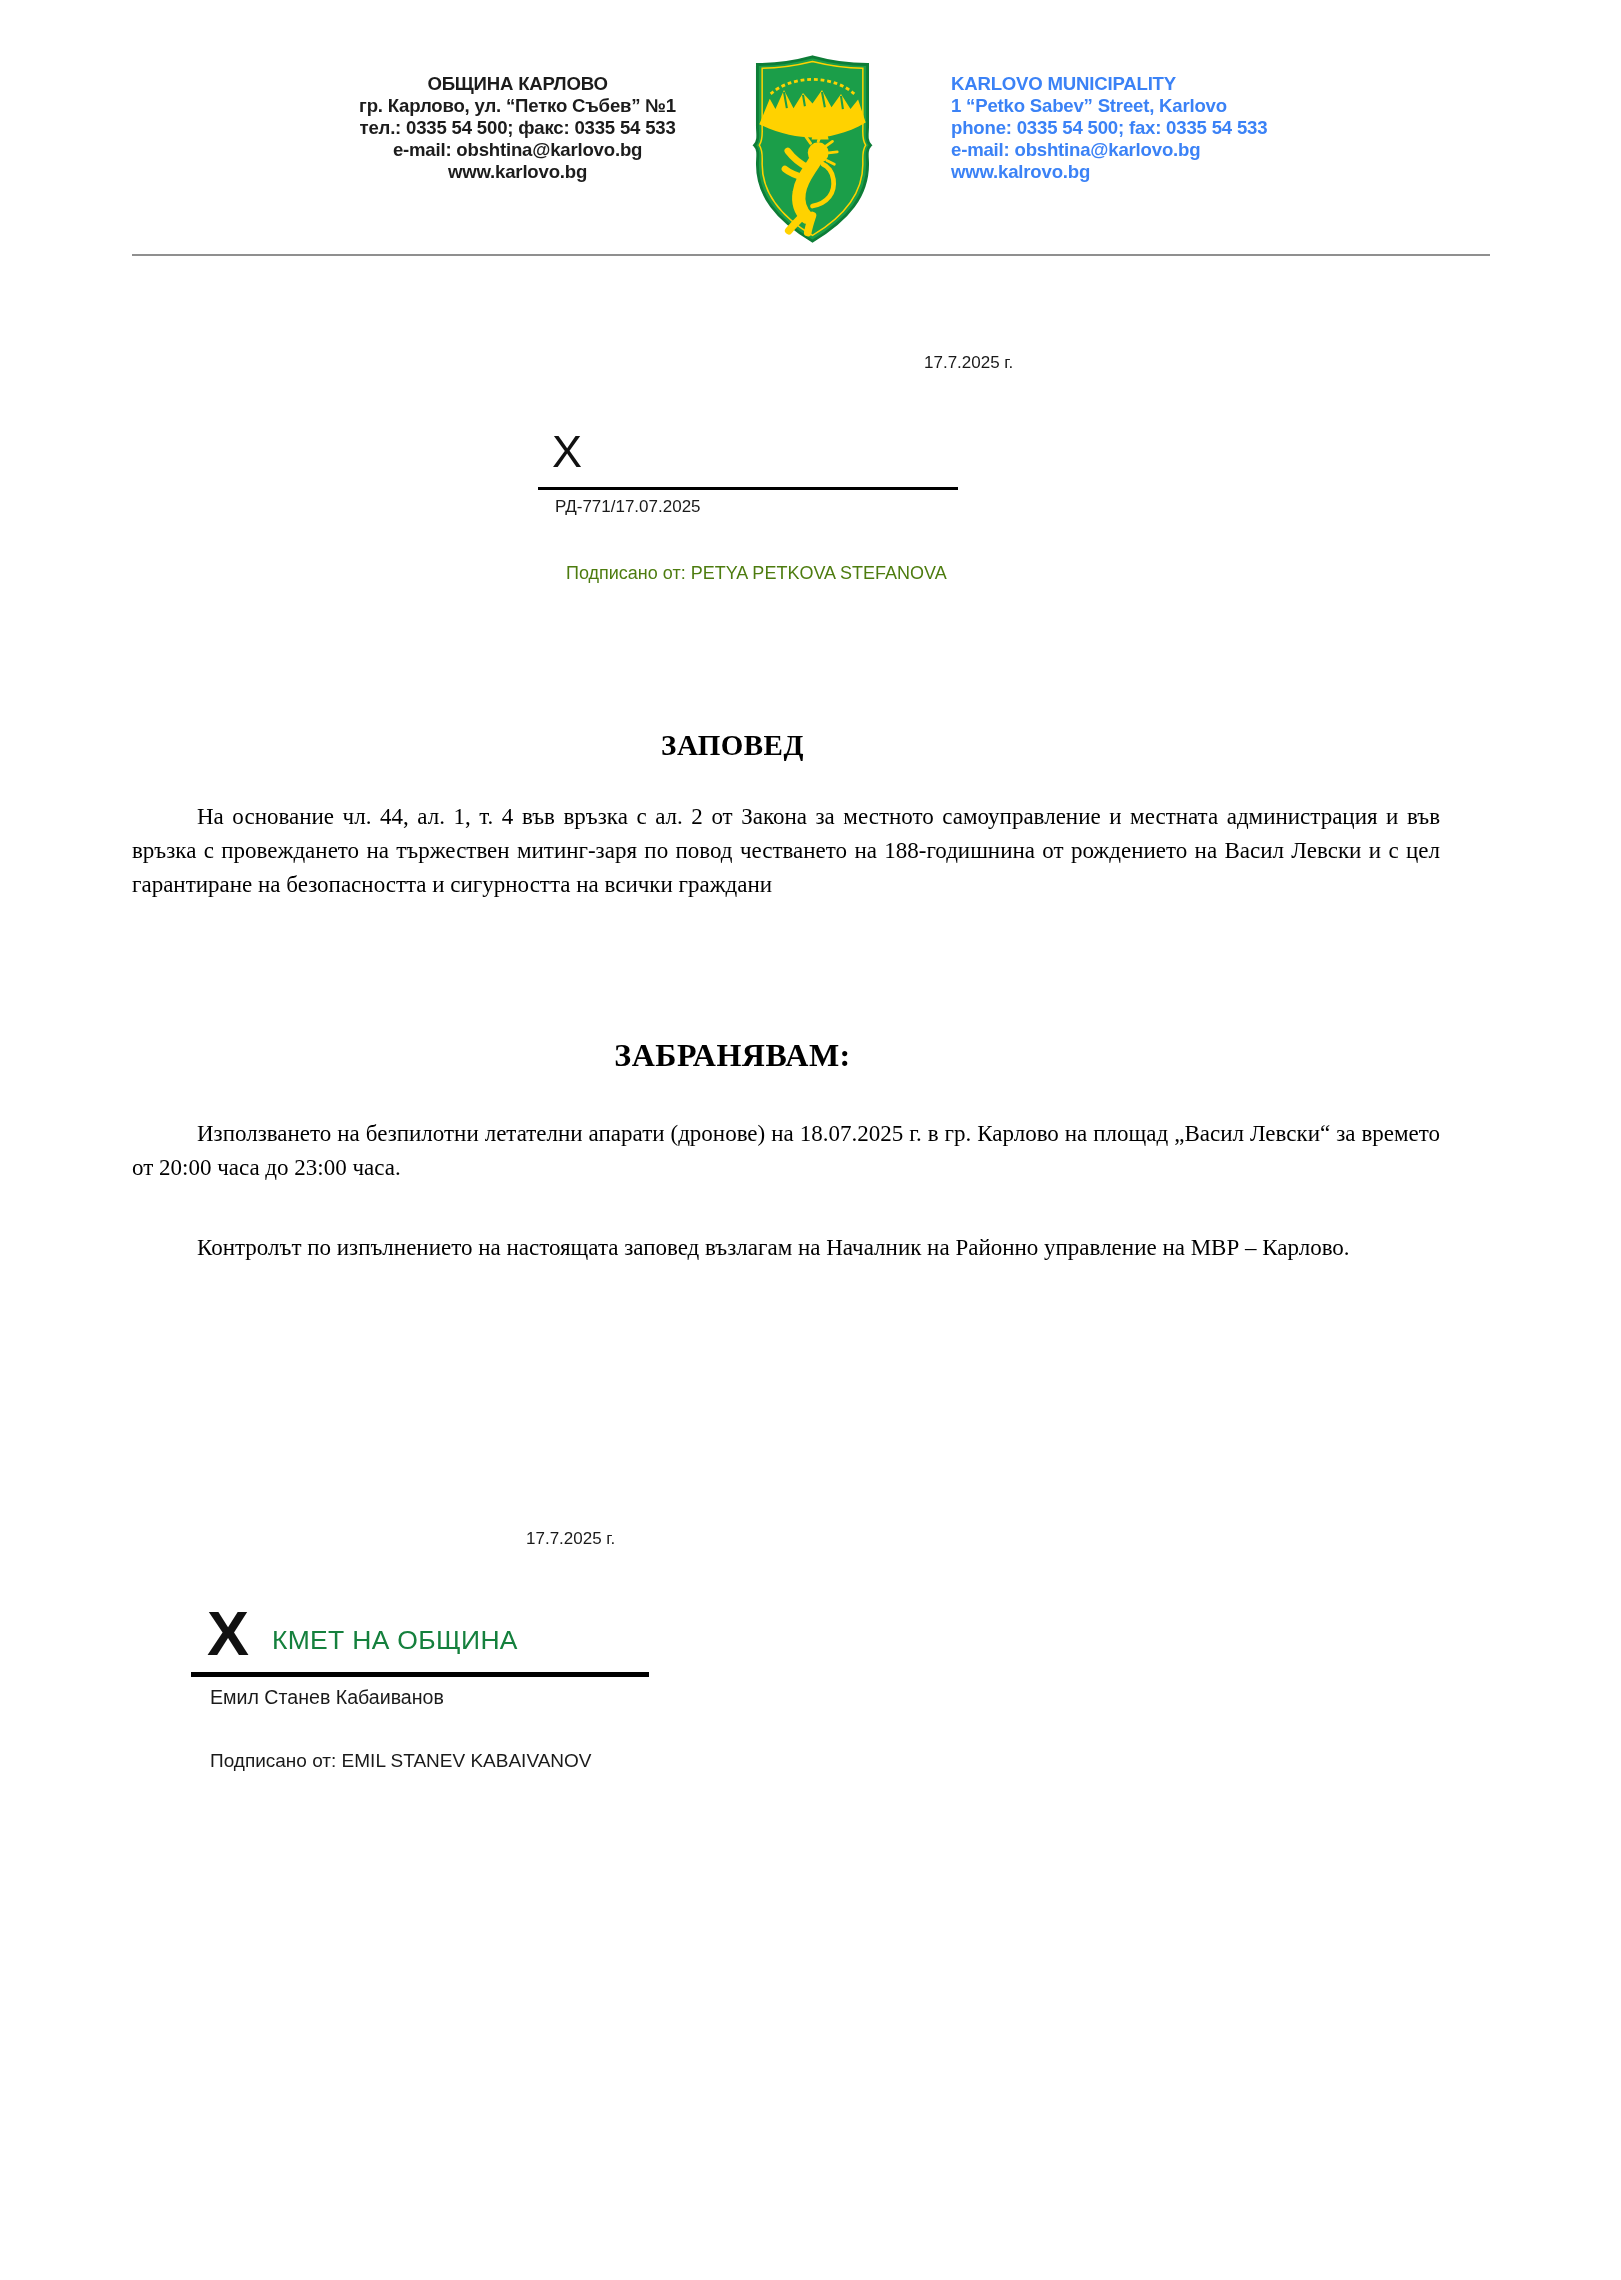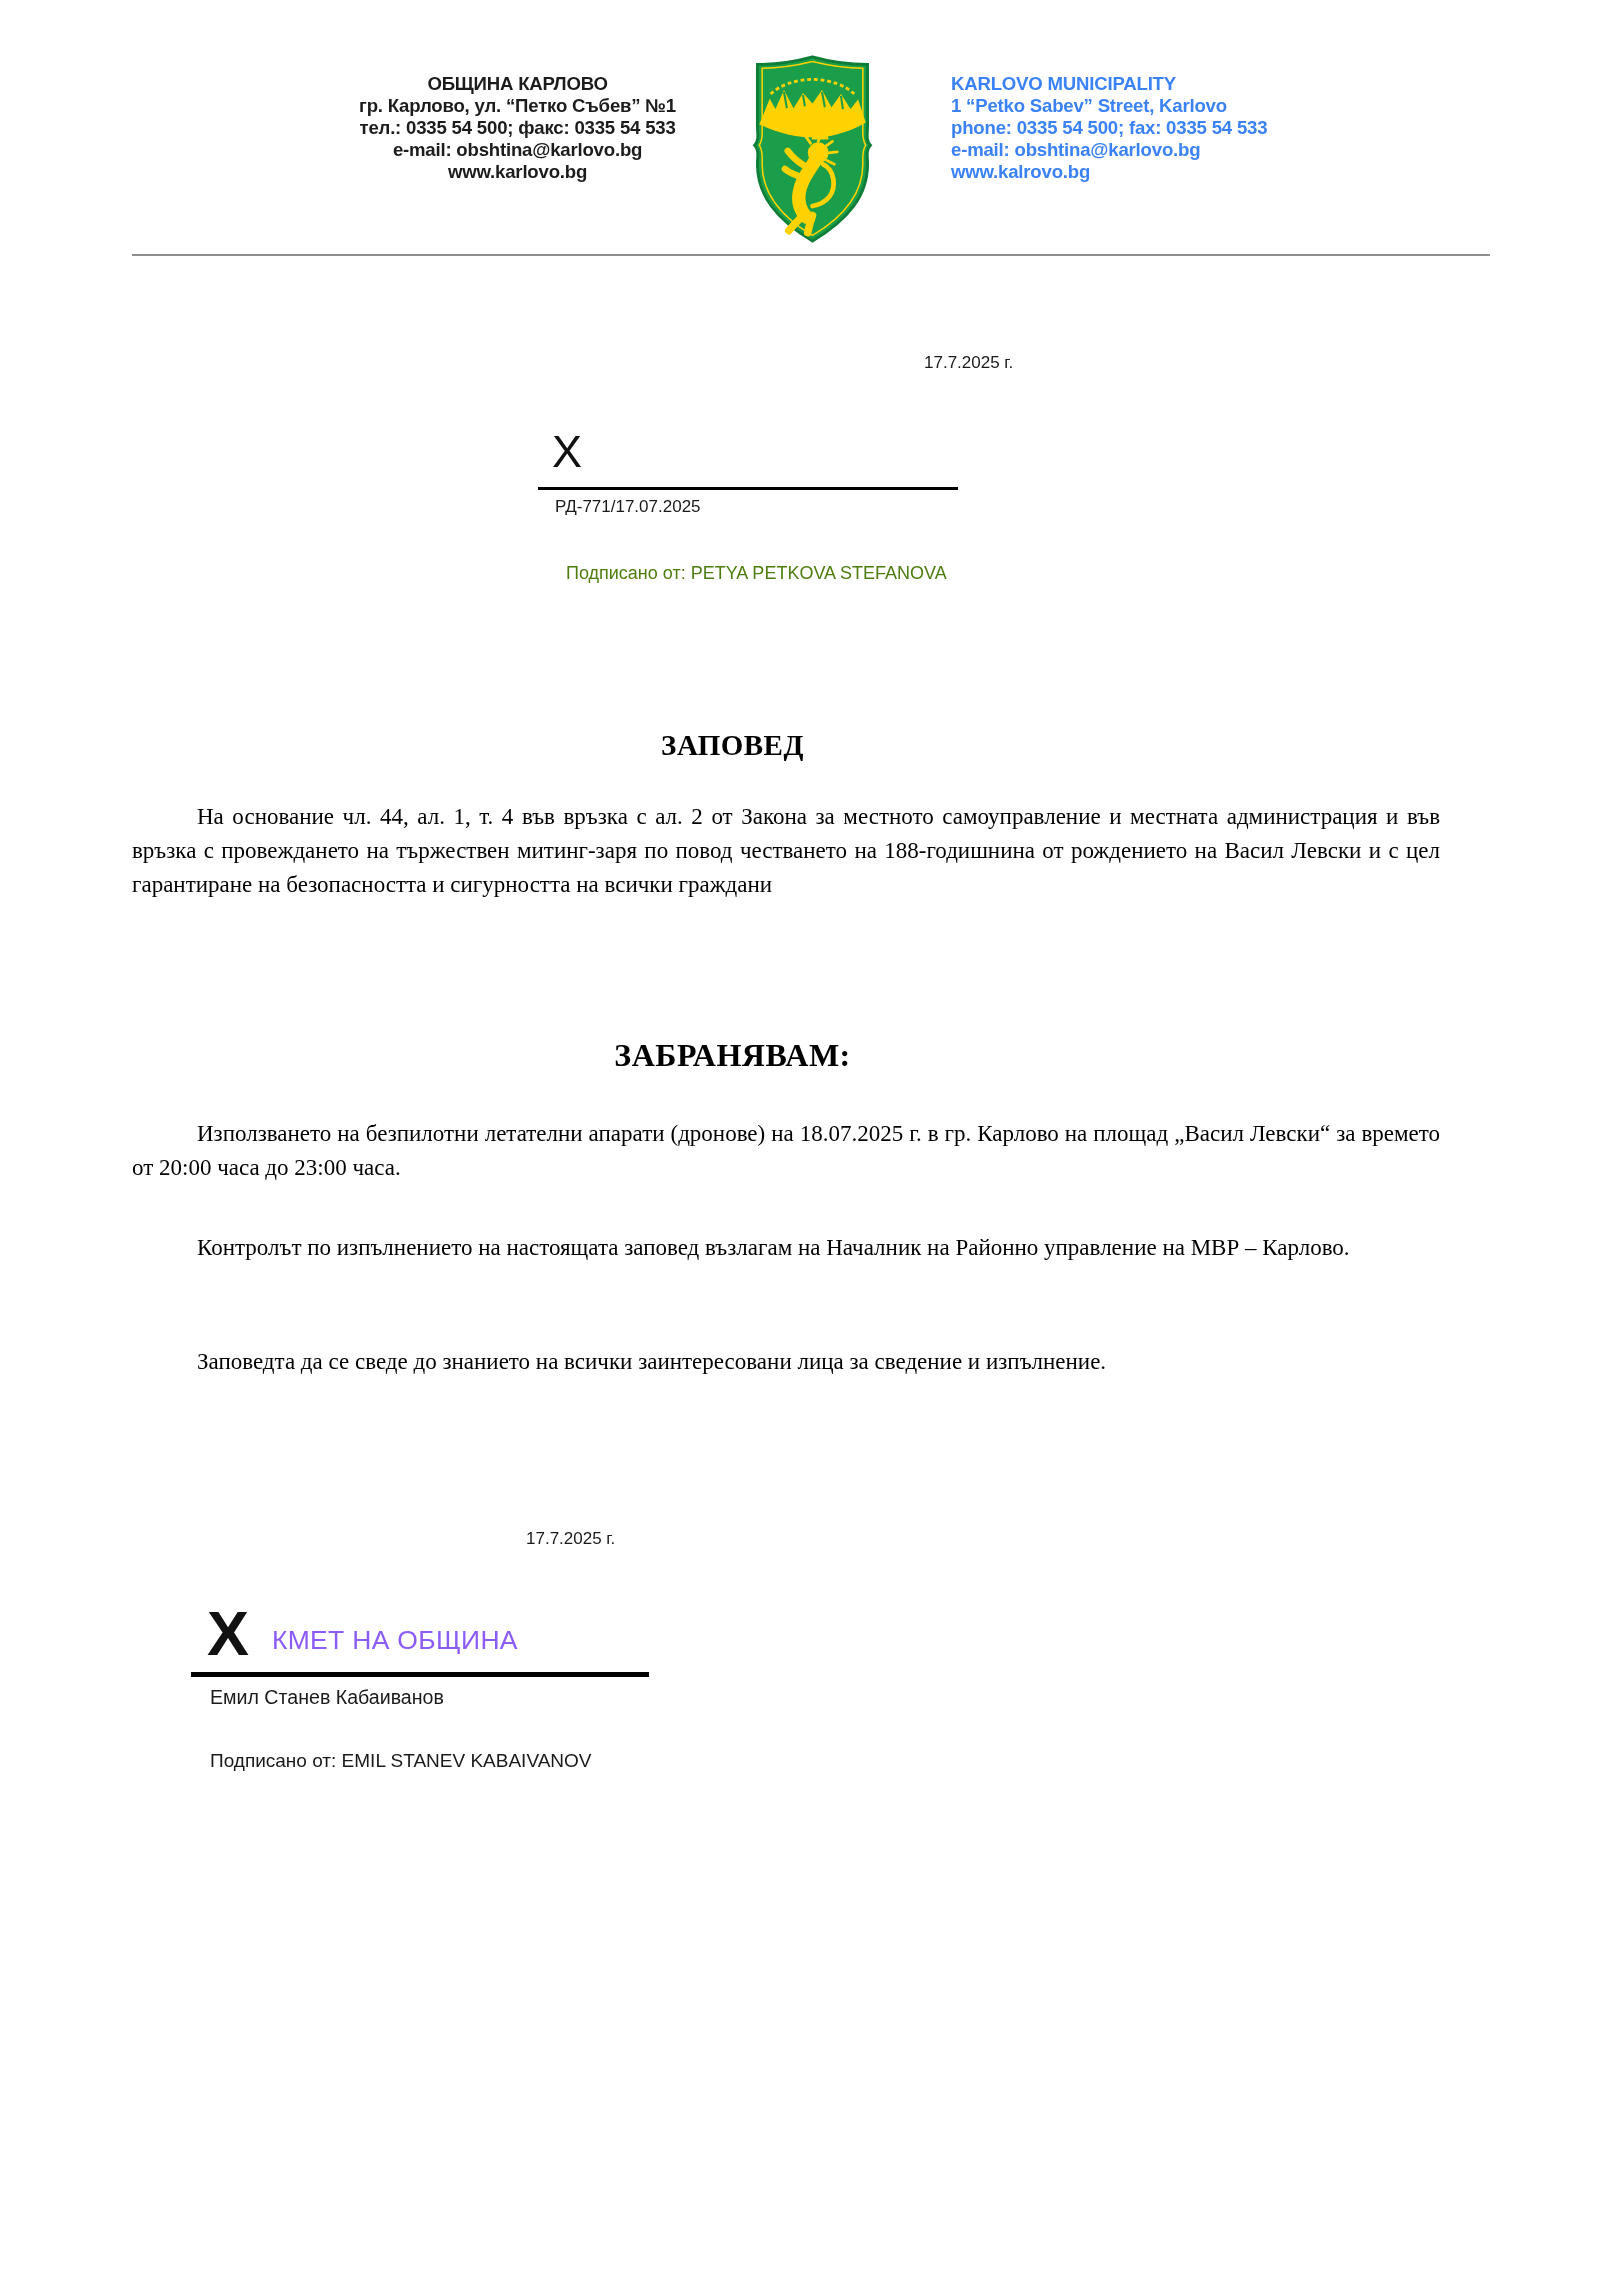--- a/index.html
+++ b/index.html
@@ -57,21 +57,21 @@
   .forbid{
     position:absolute;left:132px;top:1037px;width:1201px;
     text-align:center;font-weight:700;font-size:32px;letter-spacing:0.5px;
   }
   .p2{top:1117px;}
   .p3{top:1231px;}
   .p4{top:1345px;}
 
   
   .sig-bot-x{position:absolute;left:207px;top:1602px;font-size:63px;line-height:63px;font-weight:700;color:#111;}
-  .sig-bot-role{position:absolute;left:272px;top:1621px;font-size:26.5px;line-height:39px;font-weight:400;color:#8b5cf6;letter-spacing:0.3px;text-align:right;}
+  .sig-bot-role{position:absolute;left:272px;top:1621px;font-size:26.5px;line-height:39px;font-weight:400;color:#15803d;letter-spacing:0.3px;text-align:right;}
   .sig-bot-line{position:absolute;left:191px;top:1672px;width:458px;height:4.9px;background:#000;}
   .sig-bot-name{position:absolute;left:210px;top:1686px;font-size:19.6px;color:#1a1a1a;}
   .sig-bot-signedby{position:absolute;left:210px;top:1750px;font-size:19px;color:#1a1a1a;}
 </style>
 </head>
 <body>
 
 <div class="page">
 
   <div class="hdr-left">
@@ -127,21 +127,20 @@
   <div class="sig-top-signedby sans">Подписано от: PETYA PETKOVA STEFANOVA</div>
 
   <div class="doc-title">ЗАПОВЕД</div>
 
   <div class="para p1">На основание чл. 44, ал. 1, т. 4 във връзка с ал. 2 от Закона за местното самоуправление и местната администрация и във връзка с провеждането на тържествен митинг-заря по повод честването на 188-годишнина от рождението на Васил Левски и с цел гарантиране на безопасността и сигурността на всички граждани</div>
 
   <div class="forbid">ЗАБРАНЯВАМ:</div>
 
   <div class="para p2">Използването на безпилотни летателни апарати (дронове) на 18.07.2025 г. в гр. Карлово на площад „Васил Левски“ за времето от 20:00 часа до 23:00 часа.</div>
   <div class="para p3">Контролът по изпълнението на настоящата заповед възлагам на Началник на Районно управление на МВР – Карлово.</div>
-  <div class="para p4">Заповедта да се сведе до знанието на всички заинтересовани лица за сведение и изпълнение.</div>
 
   <div class="date-bottom sans">17.7.2025 г.</div>
 
   <div class="sig-bot-x sans">X</div>
   <div class="sig-bot-role sans">КМЕТ НА ОБЩИНА</div>
   <div class="sig-bot-line"></div>
   <div class="sig-bot-name sans">Емил Станев Кабаиванов</div>
   <div class="sig-bot-signedby sans">Подписано от: EMIL STANEV KABAIVANOV</div>
 
 </div>

